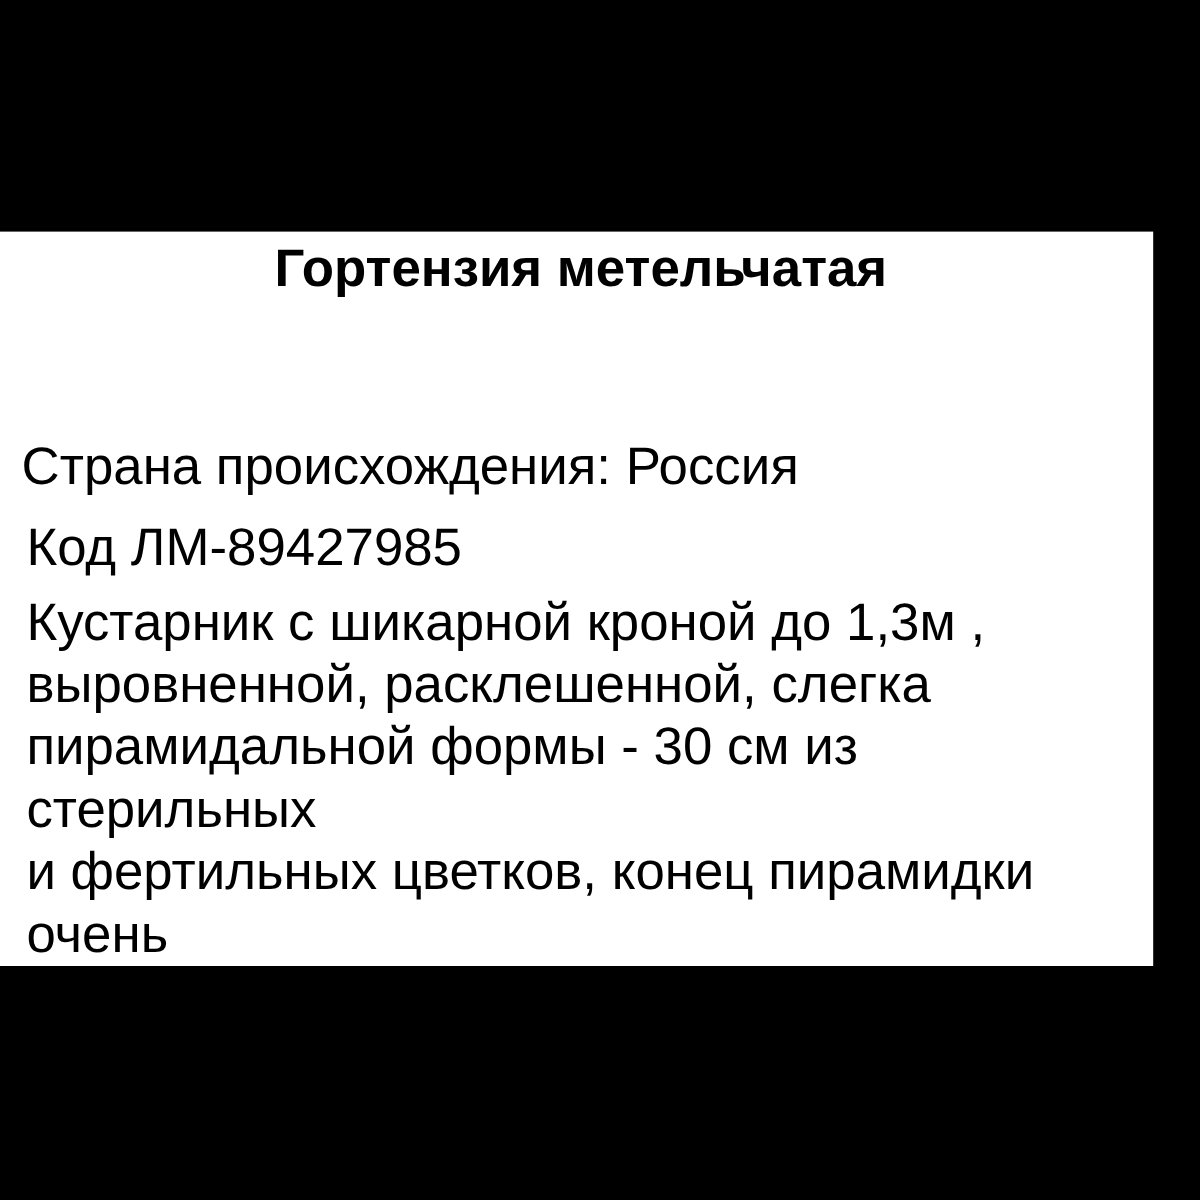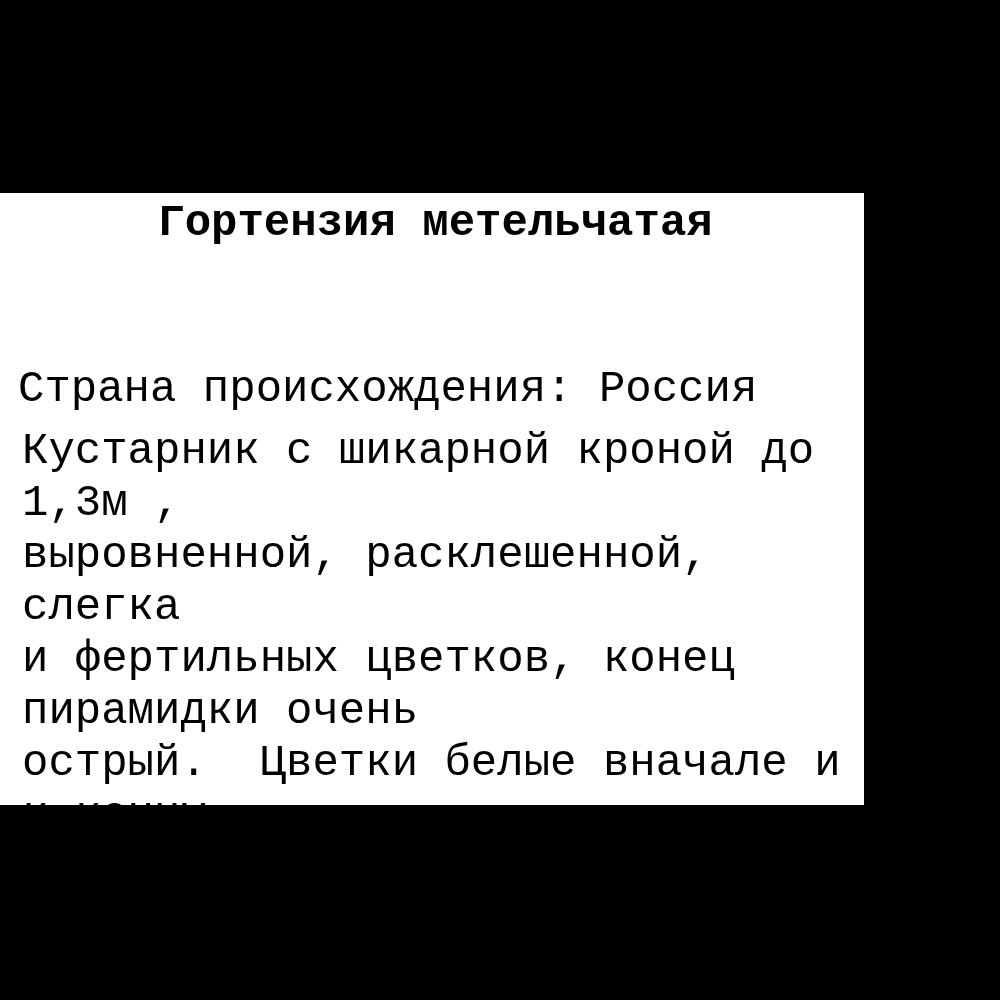--- a/index.html
+++ b/index.html
@@ -19,27 +19,26 @@
     left: 0;
     width: 1000px;
     background: #000000;
   }
   .letterbox-top { top: 0; height: 193px; }
   .letterbox-bottom { top: 805px; height: 195px; }
   .content-panel {
     position: absolute;
     top: 193px;
     left: 0;
-    width: 864px;
+    width: 961px;
     height: 612px;
     background: #ffffff;
     color: #000000;
     box-sizing: border-box;
     padding: 3px 15px 0 22px;
-    font-family: Liberation Mono, monospace;
   }
   .product-title {
     font-weight: bold;
     font-size: 44px;
     line-height: 55px;
     text-align: center;
     margin: 0;
     white-space: pre-wrap;
   }
   .origin-line {
@@ -65,22 +64,24 @@
 </style>
 </head>
 <body>
 
 <div class="letterbox-bar letterbox-top"></div>
 
 <div class="content-panel">
   <h1 class="product-title"><span>Гортензия метельчатая</span><br>
   </h1>
   <div class="origin-line">Страна происхождения: Россия</div>
+  <div class="code-line">Код ЛМ-89427985</div>
   <div class="description">
     <div class="description-line">Кустарник с шикарной кроной до 1,3м ,</div>
     <div class="description-line">выровненной, расклешенной, слегка</div>
+    <div class="description-line">пирамидальной формы - 30 см из стерильных</div>
     <div class="description-line">и фертильных цветков, конец пирамидки очень</div>
     <div class="description-line">острый.  Цветки белые вначале и к концу</div>
     <div class="description-line">цветения напоминает  нежно -розовый зефир.</div>
   </div>
 </div>
 
 <div class="letterbox-bar letterbox-bottom"></div>
 
 </body></html>

